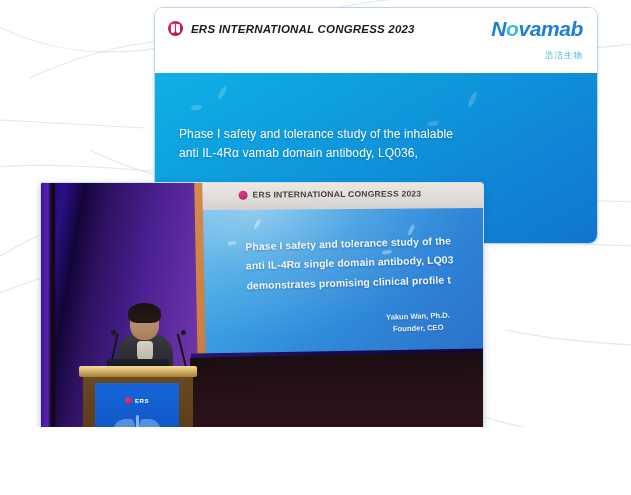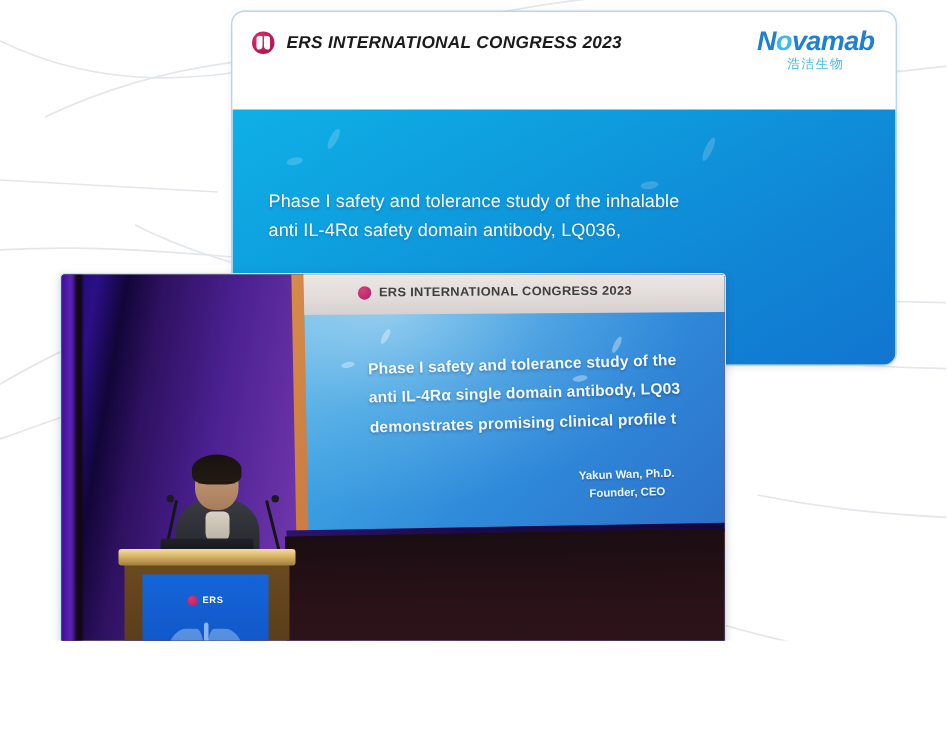--- a/index.html
+++ b/index.html
@@ -87,34 +87,35 @@
     white-space: nowrap;
   }
 
   #novamab-logo {
     margin-left: auto;
     text-align: center;
     line-height: 1;
     margin-top: -2px;
   }
   #novamab-wordmark {
-    font-size: 18px;
+    font-size: 21px;
     font-weight: bold;
     font-style: italic;
     color: #1d7fd6;
     letter-spacing: -0.4px;
     position: relative;
     display: inline-block;
   }
   #novamab-wordmark .accent { color: #3fb9e8; }
   #novamab-cn {
     font-size: 8.5px;
     color: #3fb9e8;
     letter-spacing: 1px;
-    margin-top: 1px;
+    margin-top: 12px;
+    text-align: right;
   }
 
   #slide-body {
     position: absolute;
     left: 0; top: 65px;
     width: 100%;
     height: 172px;
     background: linear-gradient(150deg, #0fb0e6 0%, #0e9ede 32%, #1088d6 66%, #1175cf 100%);
     padding: 28px 24px 0 24px;
     overflow: hidden;
@@ -452,21 +453,21 @@
     </div>
 
     <div id="slide-body">
       <span class="blue-fleck" id="fleck-a"></span>
       <span class="blue-fleck" id="fleck-b"></span>
       <span class="blue-fleck" id="fleck-c"></span>
       <span class="blue-fleck" id="fleck-d"></span>
 
       <div id="slide-title">
         <span class="tl">Phase I safety and tolerance study of the inhalable</span>
-        <span class="tl">anti IL-4Rα safety domain antibody, LQ036,</span>
+        <span class="tl">anti IL-4Rα vamab domain antibody, LQ036,</span>
       </div>
     </div>
   </div>
 
   <div id="photo">
 
     <div id="hall-bg"></div>
     <div id="hall-left-purple"></div>
     <div id="hall-dark-strip"></div>
 

